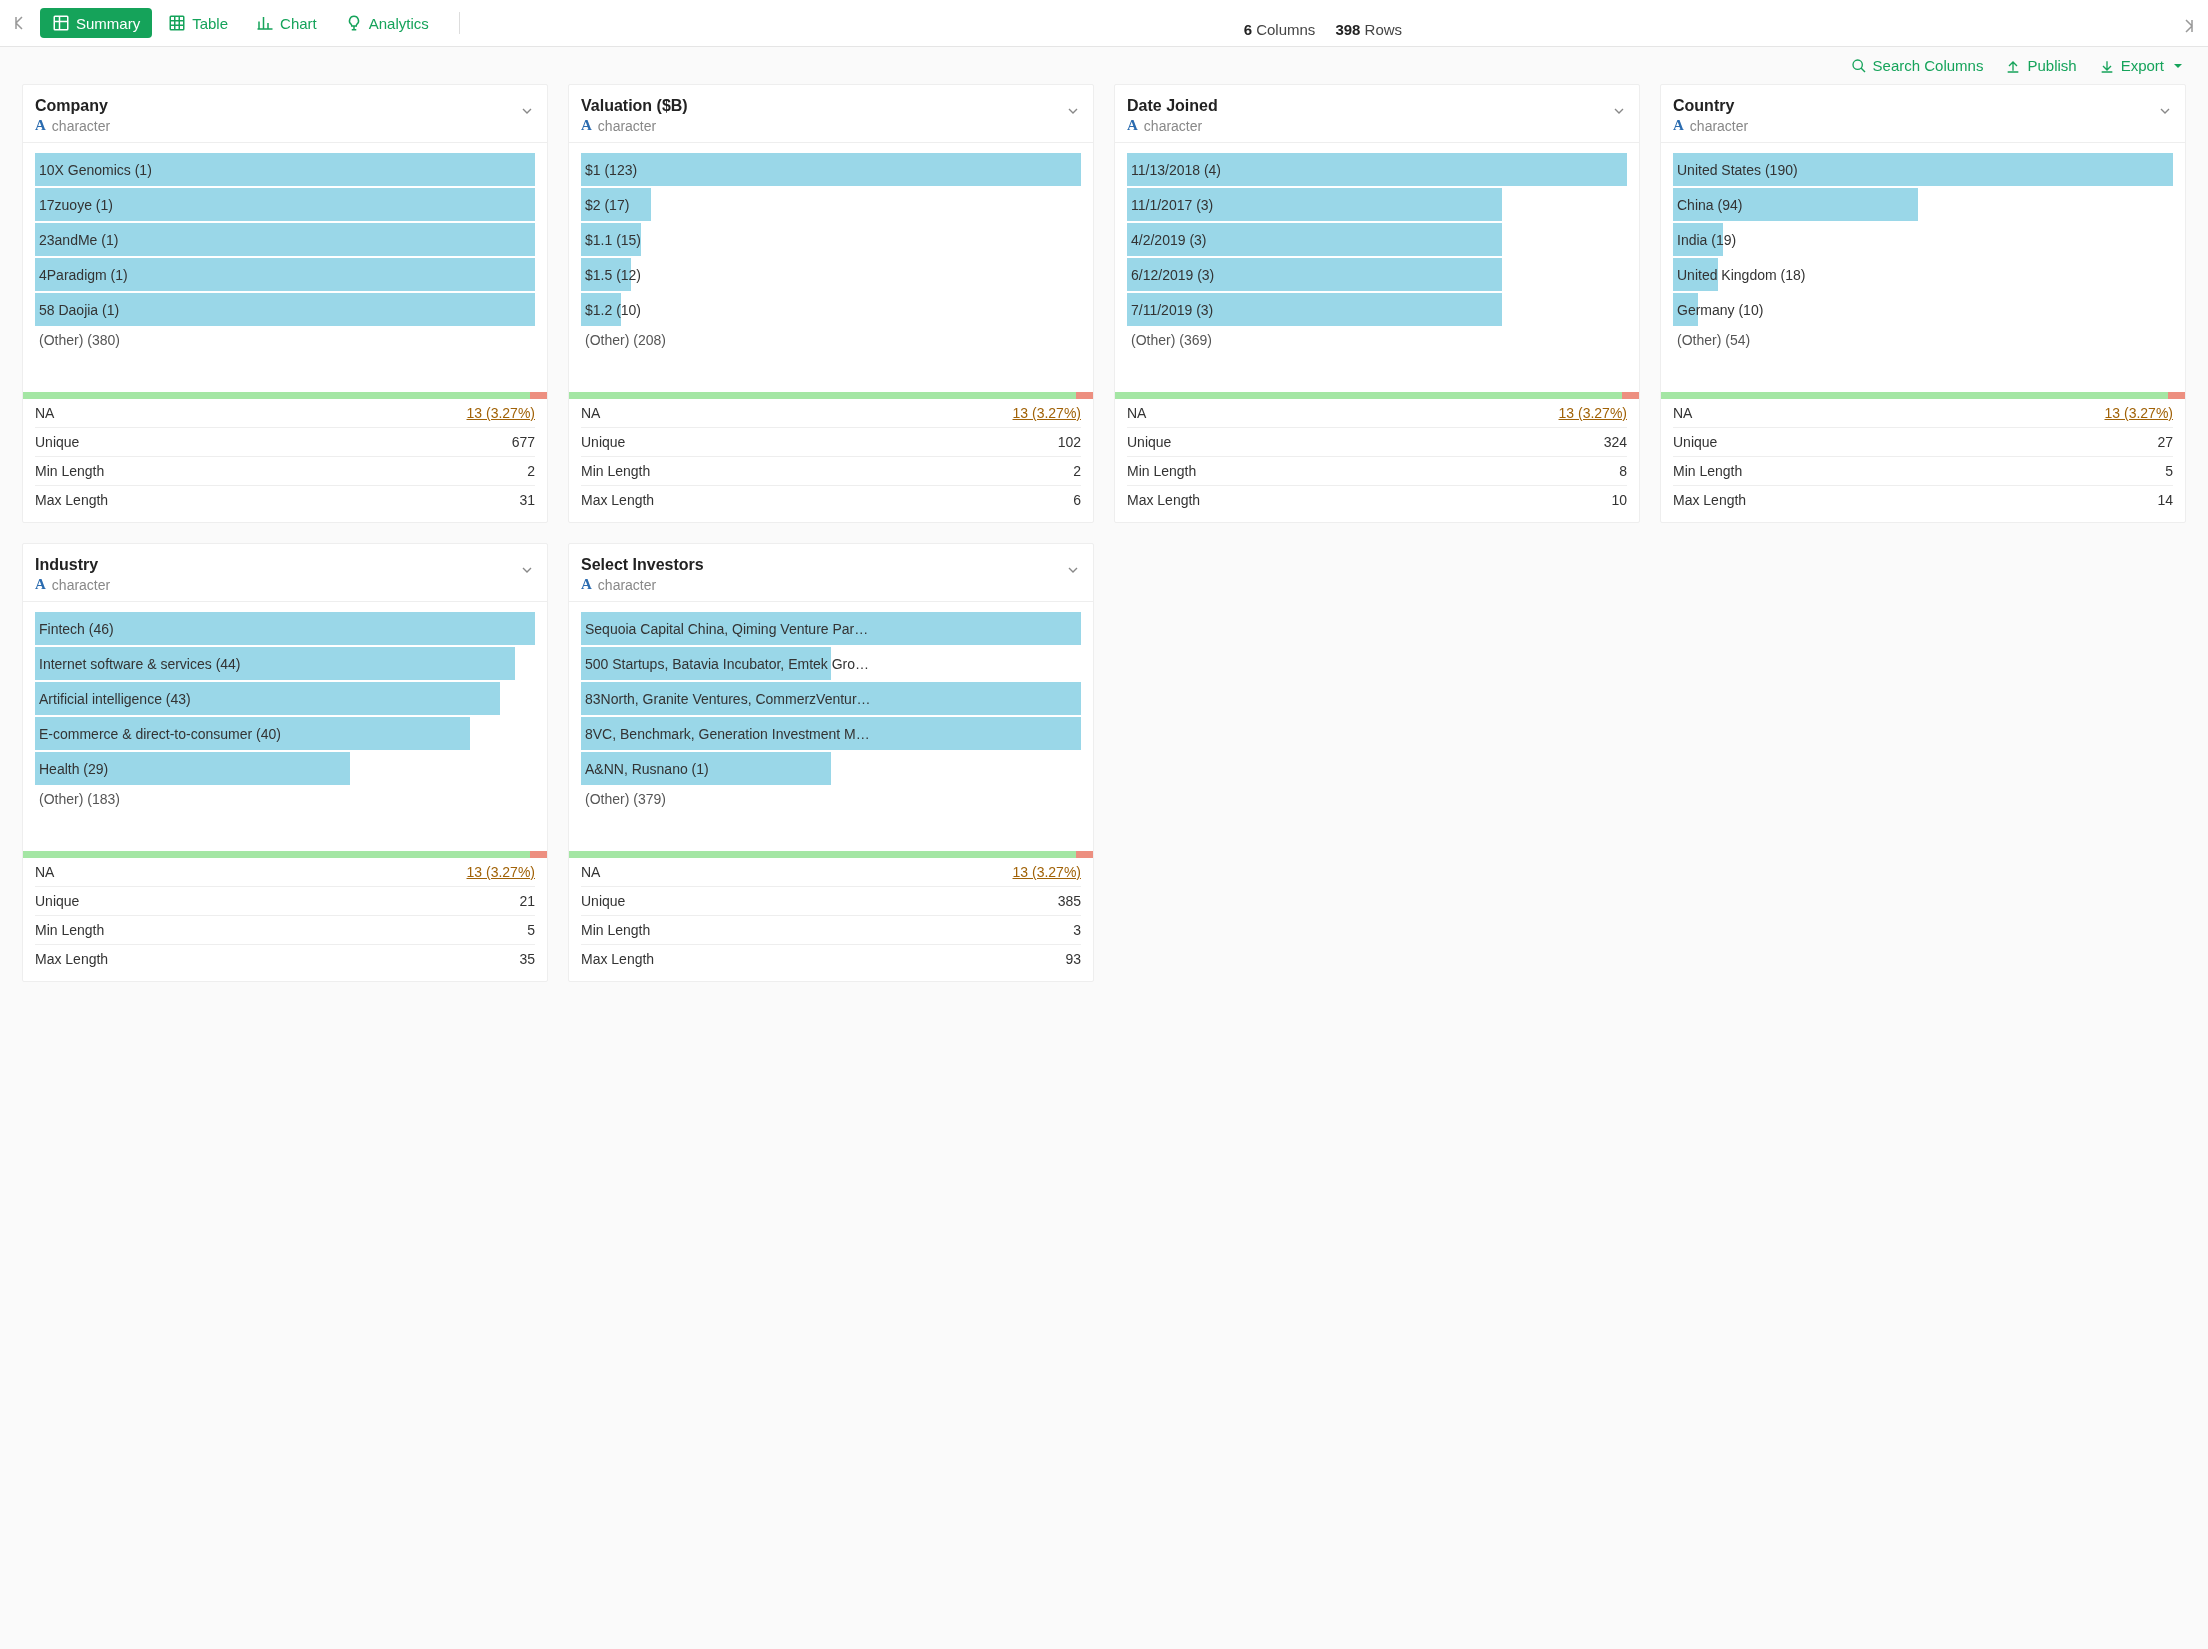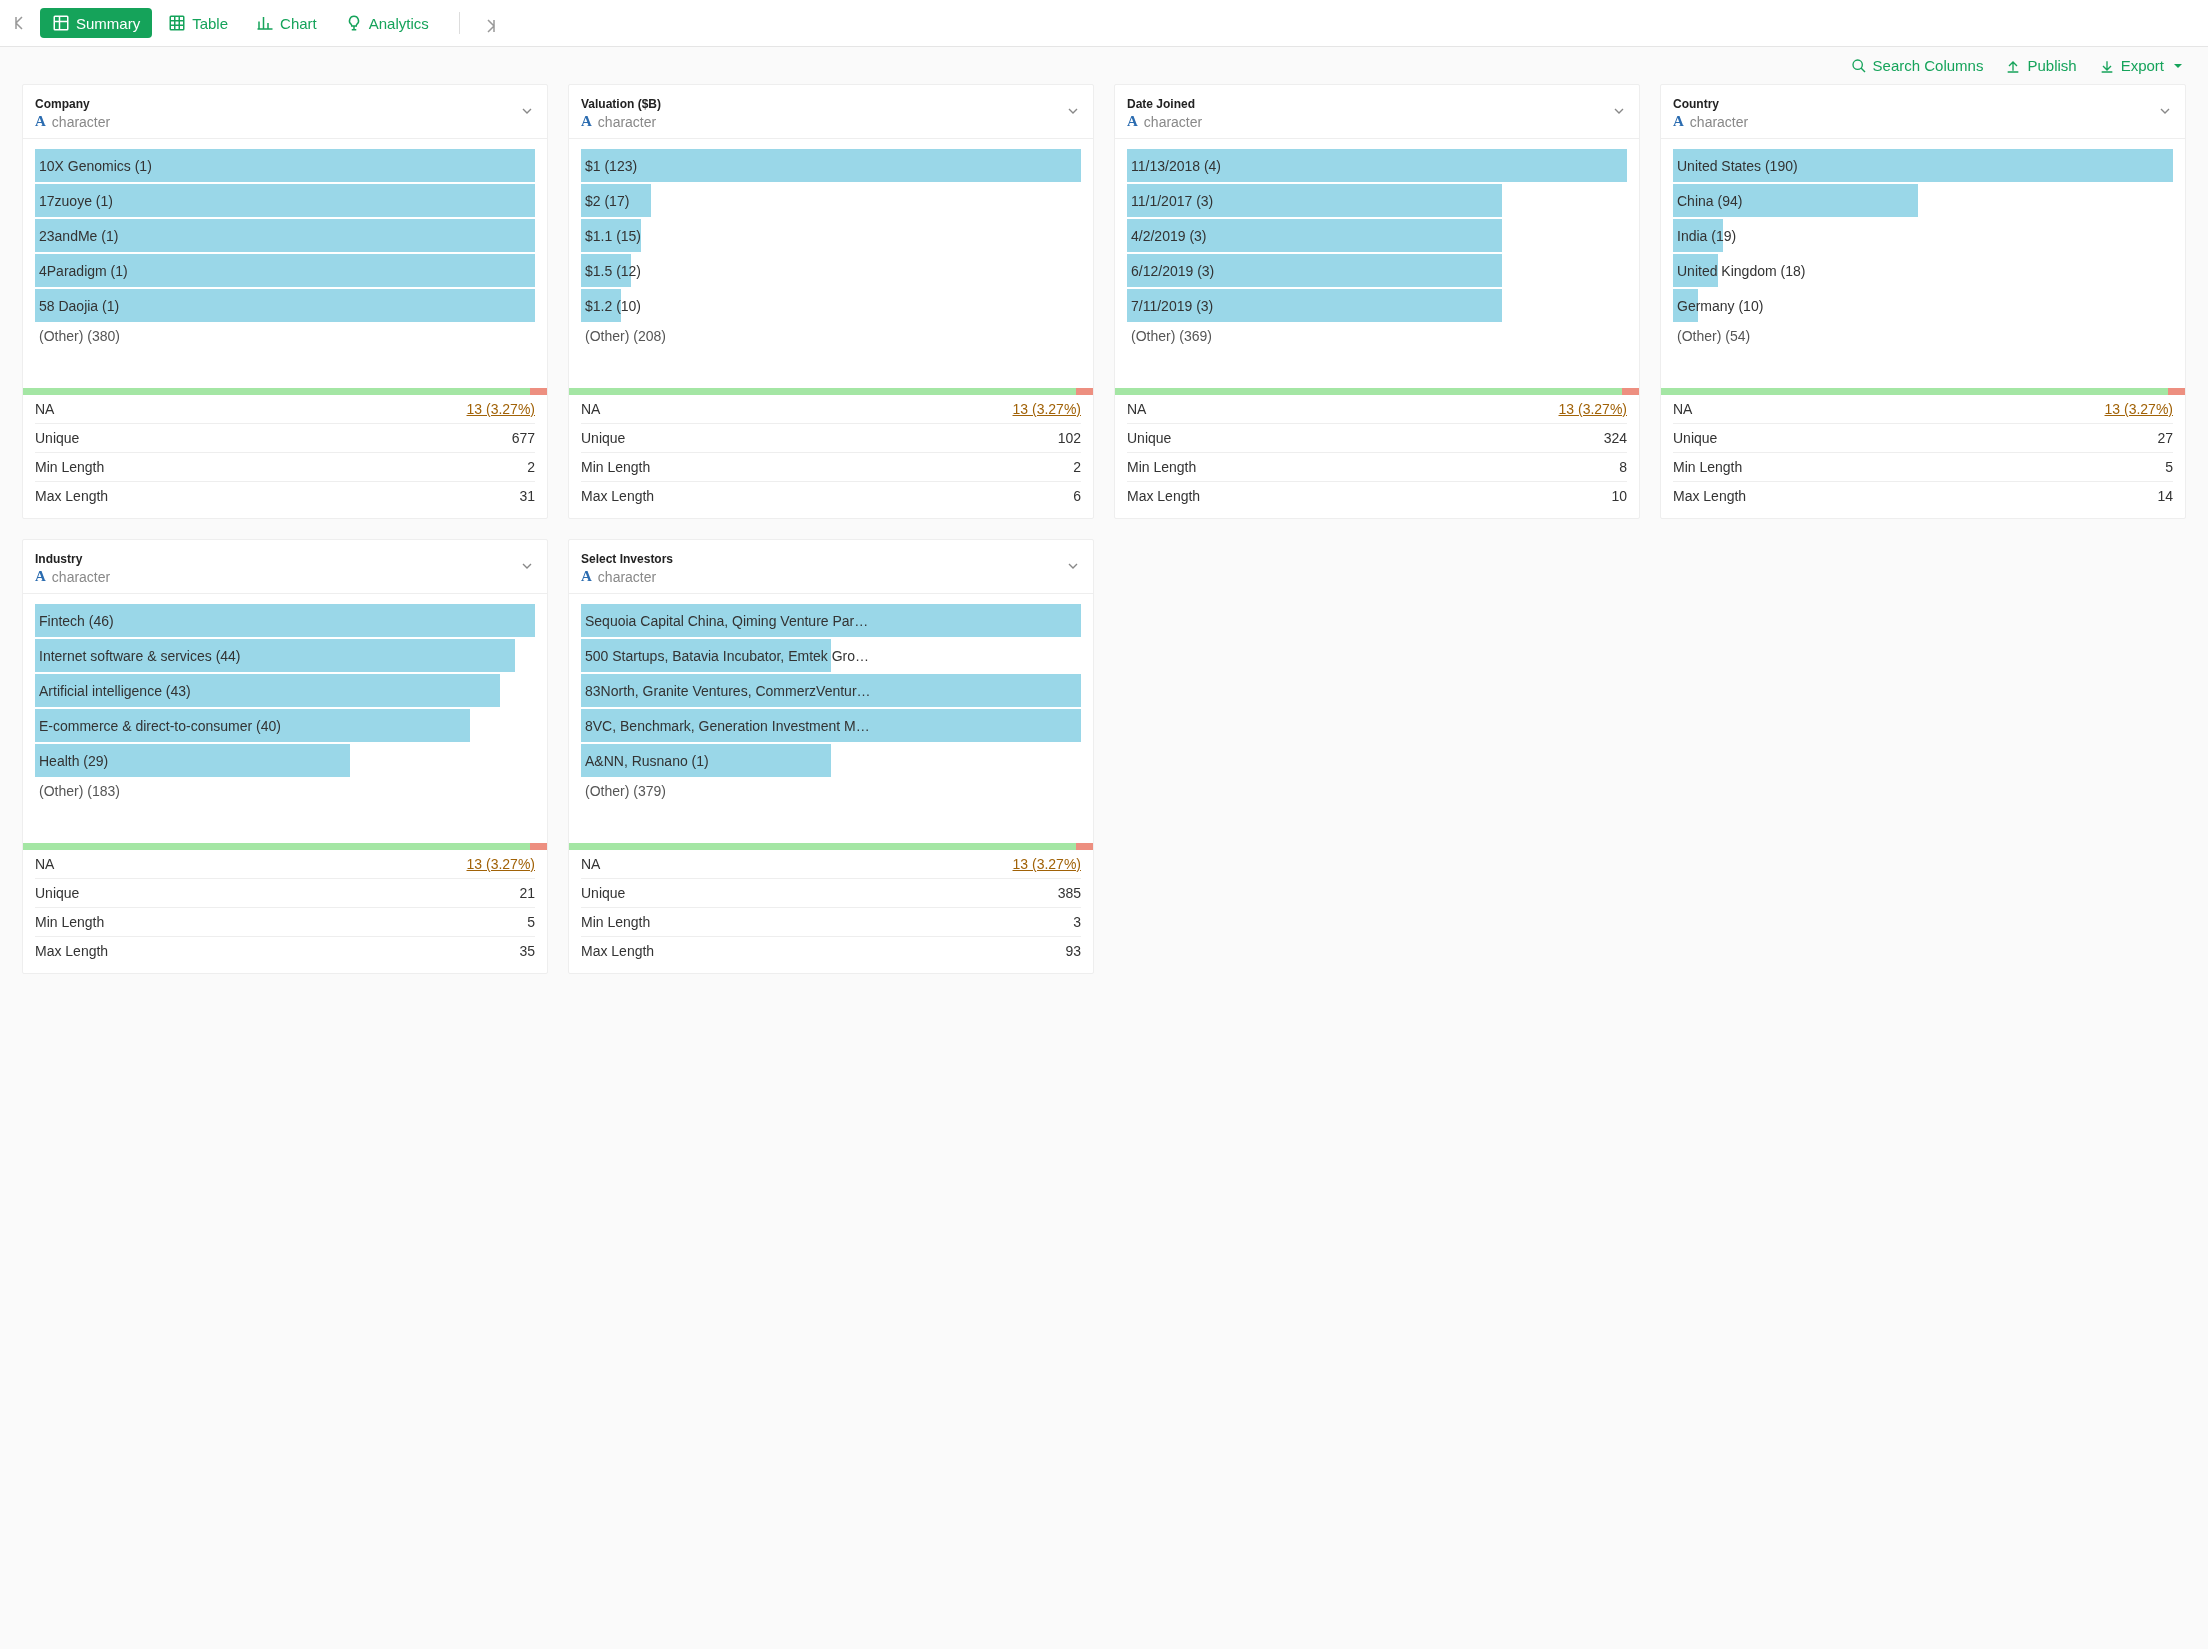--- a/index.html
+++ b/index.html
@@ -11,21 +11,21 @@
 .nav-arrow { width: 24px; height: 24px; display: flex; align-items: center; justify-content: center; color: #999; cursor: pointer; }
 .tab { display: inline-flex; align-items: center; gap: 6px; padding: 6px 12px; border-radius: 4px; color: #15a35a; font-size: 15px; cursor: pointer; }
 .tab.active { background: #15a35a; color: #fff; }
 .tab svg { width: 18px; height: 18px; }
 .actions-bar { display: flex; justify-content: flex-end; gap: 22px; padding: 10px 22px; font-size: 15px; color: #15a35a; background: #fafafa; }
 .action { display: inline-flex; align-items: center; gap: 6px; cursor: pointer; }
 .action svg { width: 16px; height: 16px; }
 .grid { display: grid; grid-template-columns: repeat(4, 1fr); gap: 20px; padding: 0 22px 22px 22px; }
 .card { background: #fff; border: 1px solid #eee; border-radius: 2px; padding: 12px 0 8px 0; display: flex; flex-direction: column; }
 .card-header { display: flex; justify-content: space-between; align-items: flex-start; padding: 0 12px 8px 12px; border-bottom: 1px solid #eee; }
-.card-title { font-weight: 700; font-size: 12px; color: #222; }
+.card-title { font-weight: 700; font-size: 16px; color: #222; }
 .card-type { display: flex; align-items: center; gap: 6px; color: #888; font-size: 14px; margin-top: 2px; }
 .type-icon { color: #2b6cb0; font-weight: 700; font-family: Georgia, serif; font-size: 15px; }
 .chev { color: #888; padding-top: 6px; cursor: pointer; }
 .bars { padding: 10px 12px 4px 12px; }
 .bar-row { position: relative; height: 33px; margin-bottom: 2px; display: flex; align-items: center; }
 .bar-fill { position: absolute; left: 0; top: 0; bottom: 0; background: #9ad7e8; }
 .bar-label { position: relative; z-index: 1; padding-left: 4px; font-size: 14px; color: #333; white-space: nowrap; overflow: hidden; text-overflow: ellipsis; width: 100%; }
 .other-row { padding: 4px 0 0 4px; color: #555; font-size: 14px; }
 .spacer { flex: 1; min-height: 40px; }
 .na-bar { display: flex; height: 7px; margin: 0; }
@@ -68,20 +68,24 @@
       <span>Chart</span>
     </div>
     <div class="tab">
       <svg viewBox="0 0 24 24" fill="none" stroke="currentColor" stroke-width="2">
           <path d="M9 21h6M12 17v4M12 3a6 6 0 00-4 10.5c.8.9 1 1.5 1 2.5h6c0-1 .2-1.6 1-2.5A6 6 0 0012 3z"></path>
         </svg>
       <span>Analytics</span>
     </div>
     <div class="separator"></div>
   </div>
+  <div class="toolbar-center">
+    <span><b>6</b> <span>Columns</span></span>
+    <span><b>398</b> <span>Rows</span></span>
+  </div>
   <div class="nav-arrow">
     <svg viewBox="0 0 24 24" fill="none" stroke="currentColor" stroke-width="1.5">
         <path d="M14 6l6 6-6 6M20 6v12"></path>
       </svg>
   </div>
 </div>
 
 <div class="actions-bar">
   <div class="action">
     <svg viewBox="0 0 24 24" fill="none" stroke="currentColor" stroke-width="2">

